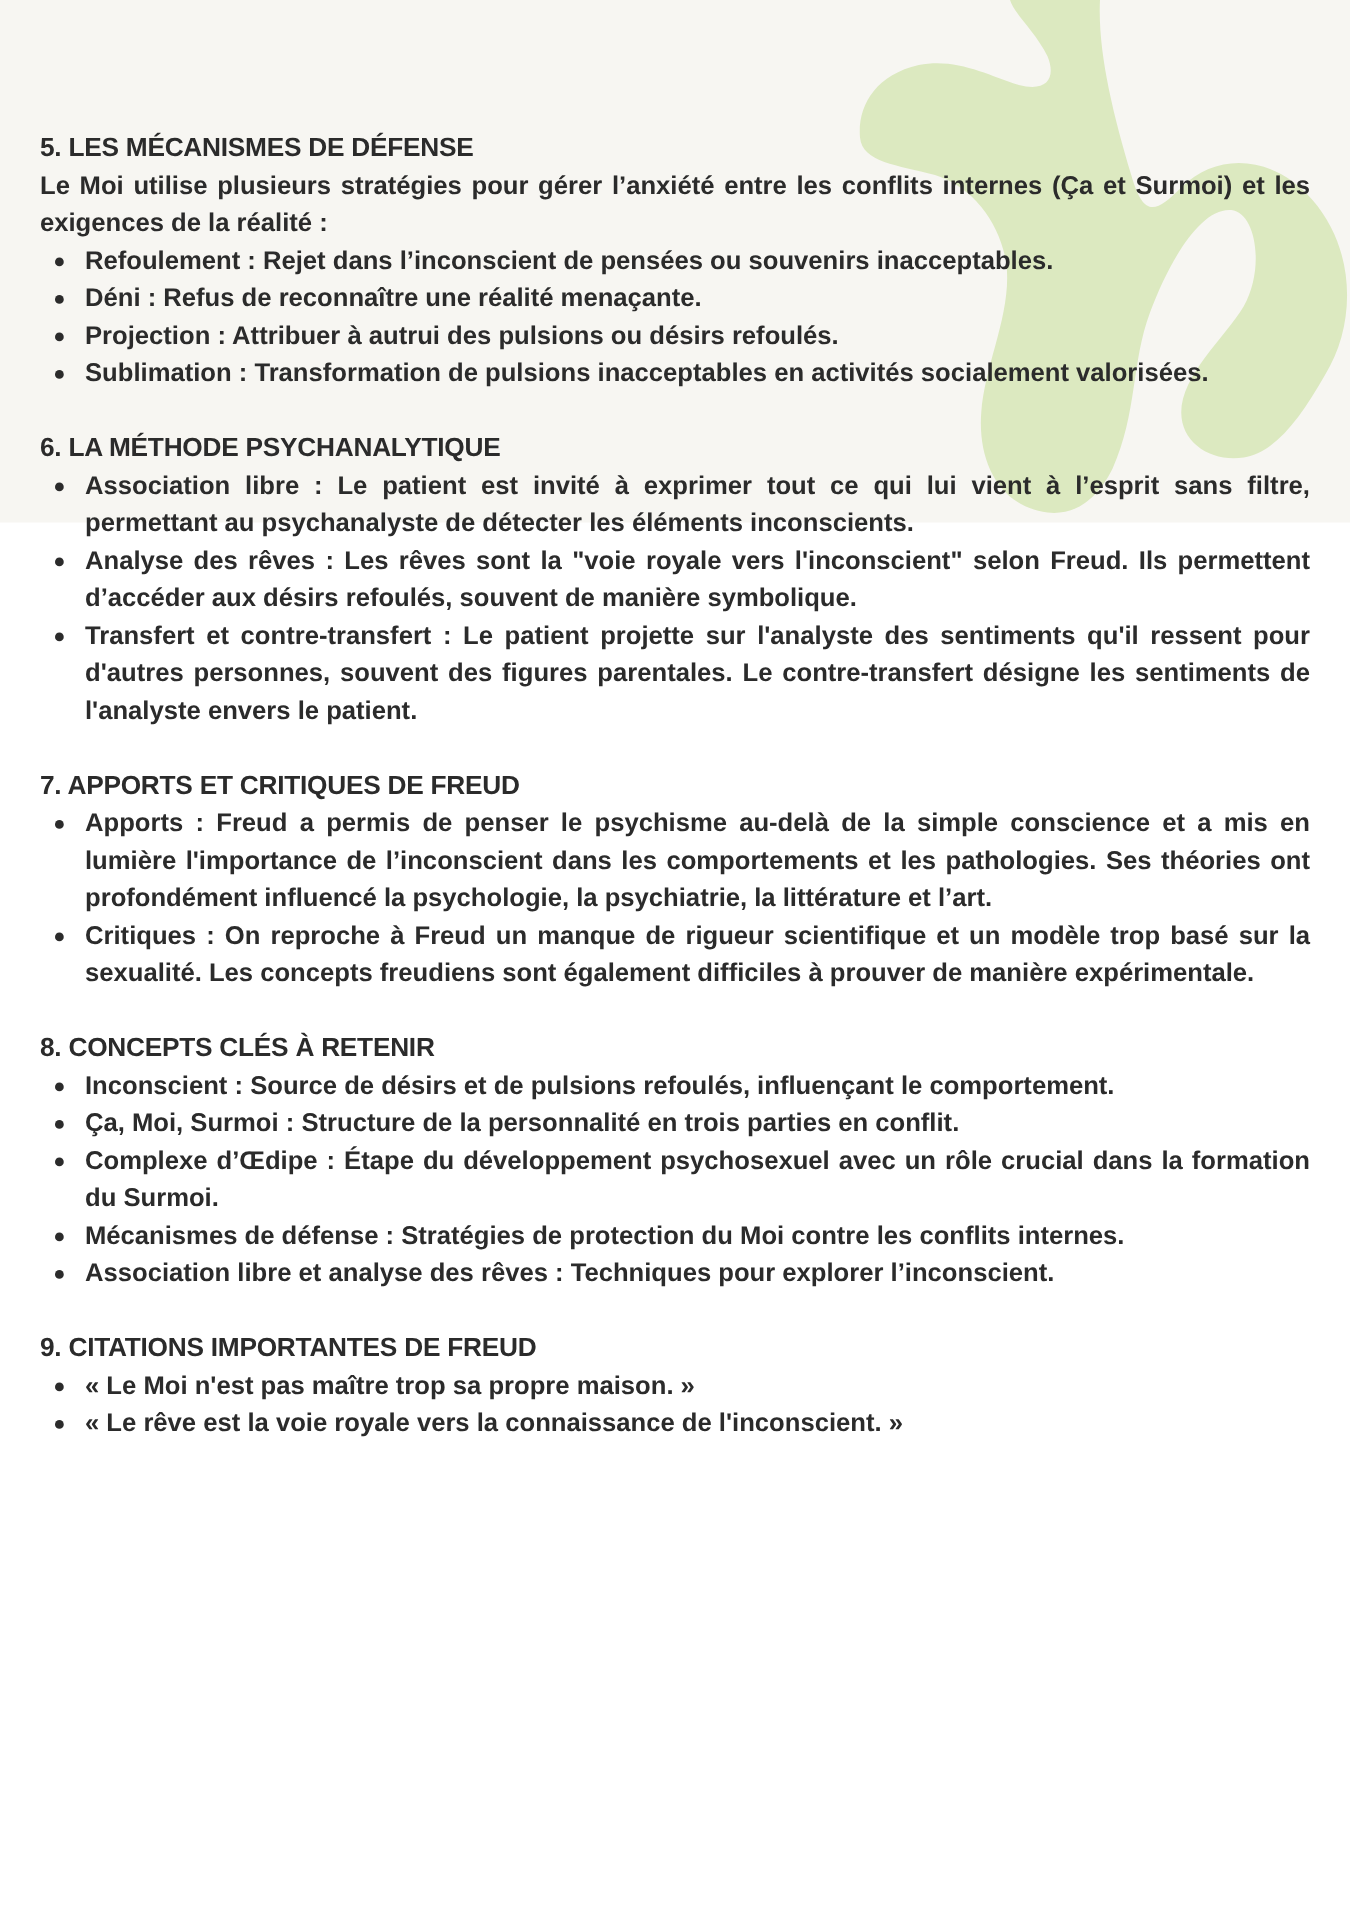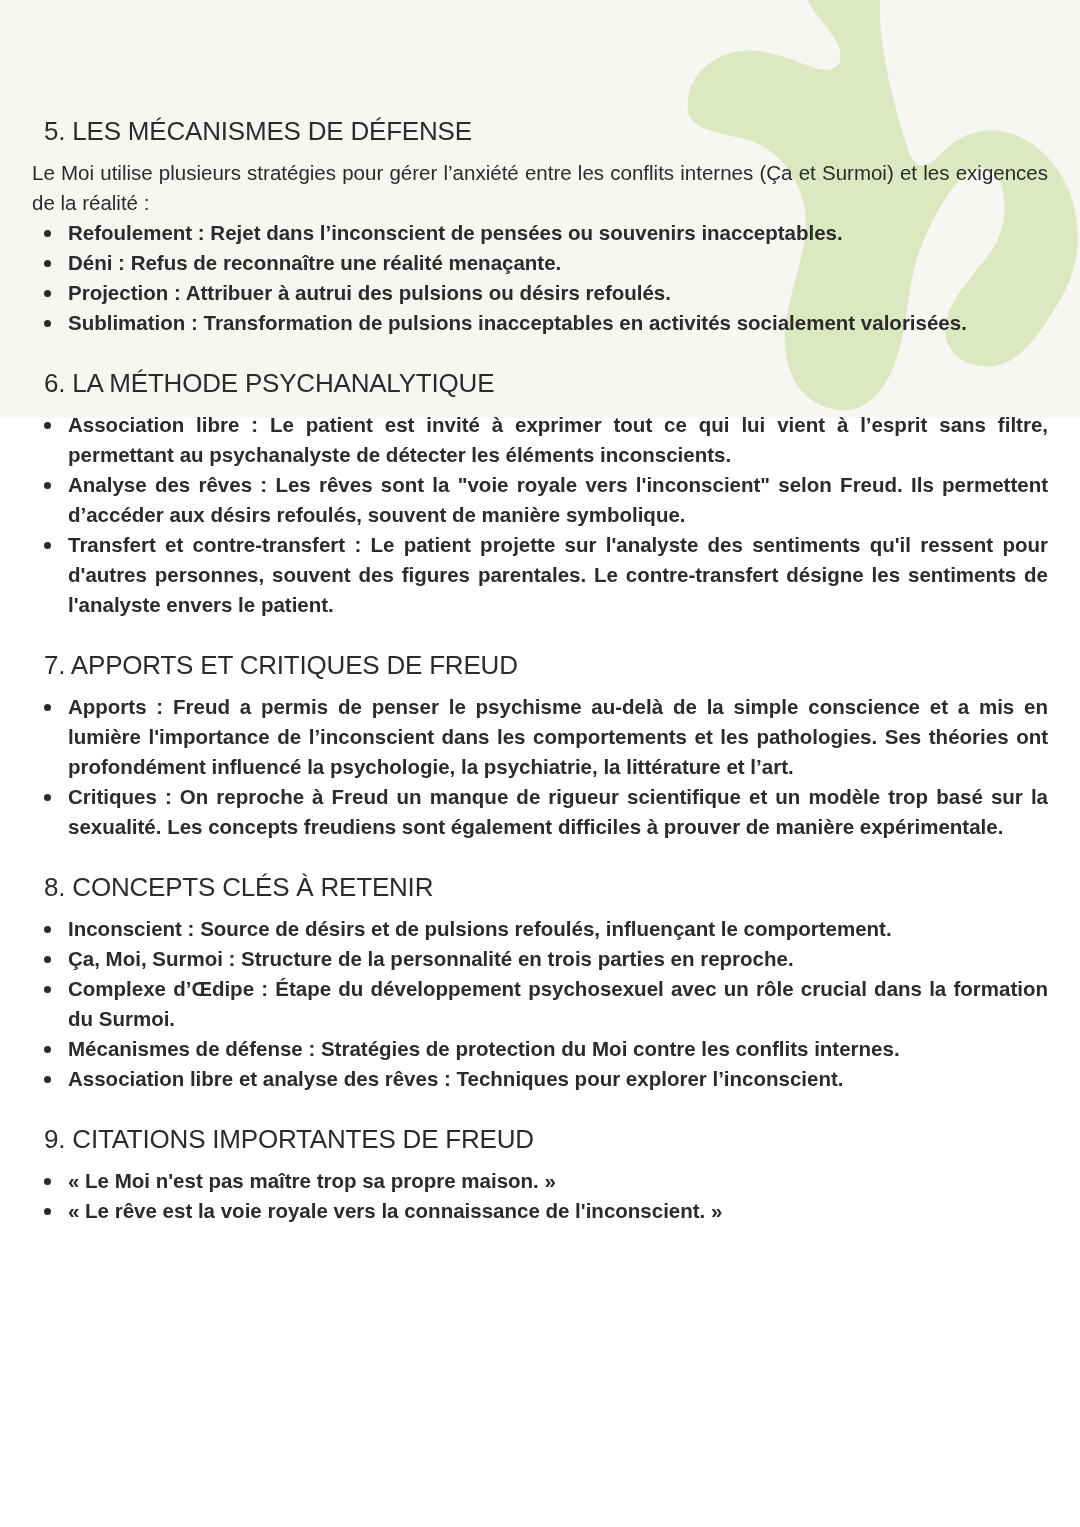--- a/index.html
+++ b/index.html
@@ -36,29 +36,30 @@
       top: 104px;
       width: 1016px;
       z-index: 2;
       font-size: 20.5px;
       line-height: 30px;
     }
     .section {
       margin: 0 0 30px 0;
     }
     .section-title {
-      font-weight: normal;
-      font-size: 26px;
+      font-weight: bold;
+      font-size: 21px;
       line-height: 30px;
-      margin: 12px;
+      margin: 0;
       letter-spacing: -0.2px;
     }
     .intro {
       margin: 0;
       text-align: justify;
+      font-weight: bold;
     }
     ul.items {
       list-style: none;
       margin: 0;
       padding: 0;
     }
     ul.items li {
       position: relative;
       padding-left: 36px;
       text-align: justify;
@@ -131,21 +132,21 @@
     <ul class="items">
       <li><span class="bullet"></span><span>Apports : Freud a permis de penser le psychisme au-delà de la simple conscience et a mis en lumière l'importance de l’inconscient dans les comportements et les pathologies. Ses théories ont profondément influencé la psychologie, la psychiatrie, la littérature et l’art.</span></li>
       <li><span class="bullet"></span><span>Critiques : On reproche à Freud un manque de rigueur scientifique et un modèle trop basé sur la sexualité. Les concepts freudiens sont également difficiles à prouver de manière expérimentale.</span></li>
     </ul>
   </div>
 
   <div class="section">
     <h2 class="section-title">8. CONCEPTS CLÉS À RETENIR</h2>
     <ul class="items">
       <li><span class="bullet"></span><span>Inconscient : Source de désirs et de pulsions refoulés, influençant le comportement.</span></li>
-      <li><span class="bullet"></span><span>Ça, Moi, Surmoi : Structure de la personnalité en trois parties en reproche.</span></li>
+      <li><span class="bullet"></span><span>Ça, Moi, Surmoi : Structure de la personnalité en trois parties en conflit.</span></li>
       <li><span class="bullet"></span><span>Complexe d’Œdipe : Étape du développement psychosexuel avec un rôle crucial dans la formation du Surmoi.</span></li>
       <li><span class="bullet"></span><span>Mécanismes de défense : Stratégies de protection du Moi contre les conflits internes.</span></li>
       <li><span class="bullet"></span><span>Association libre et analyse des rêves : Techniques pour explorer l’inconscient.</span></li>
     </ul>
   </div>
 
   <div class="section">
     <h2 class="section-title">9. CITATIONS IMPORTANTES DE FREUD</h2>
     <ul class="items">
       <li><span class="bullet"></span><span>« Le Moi n'est pas maître trop sa propre maison. »</span></li>

